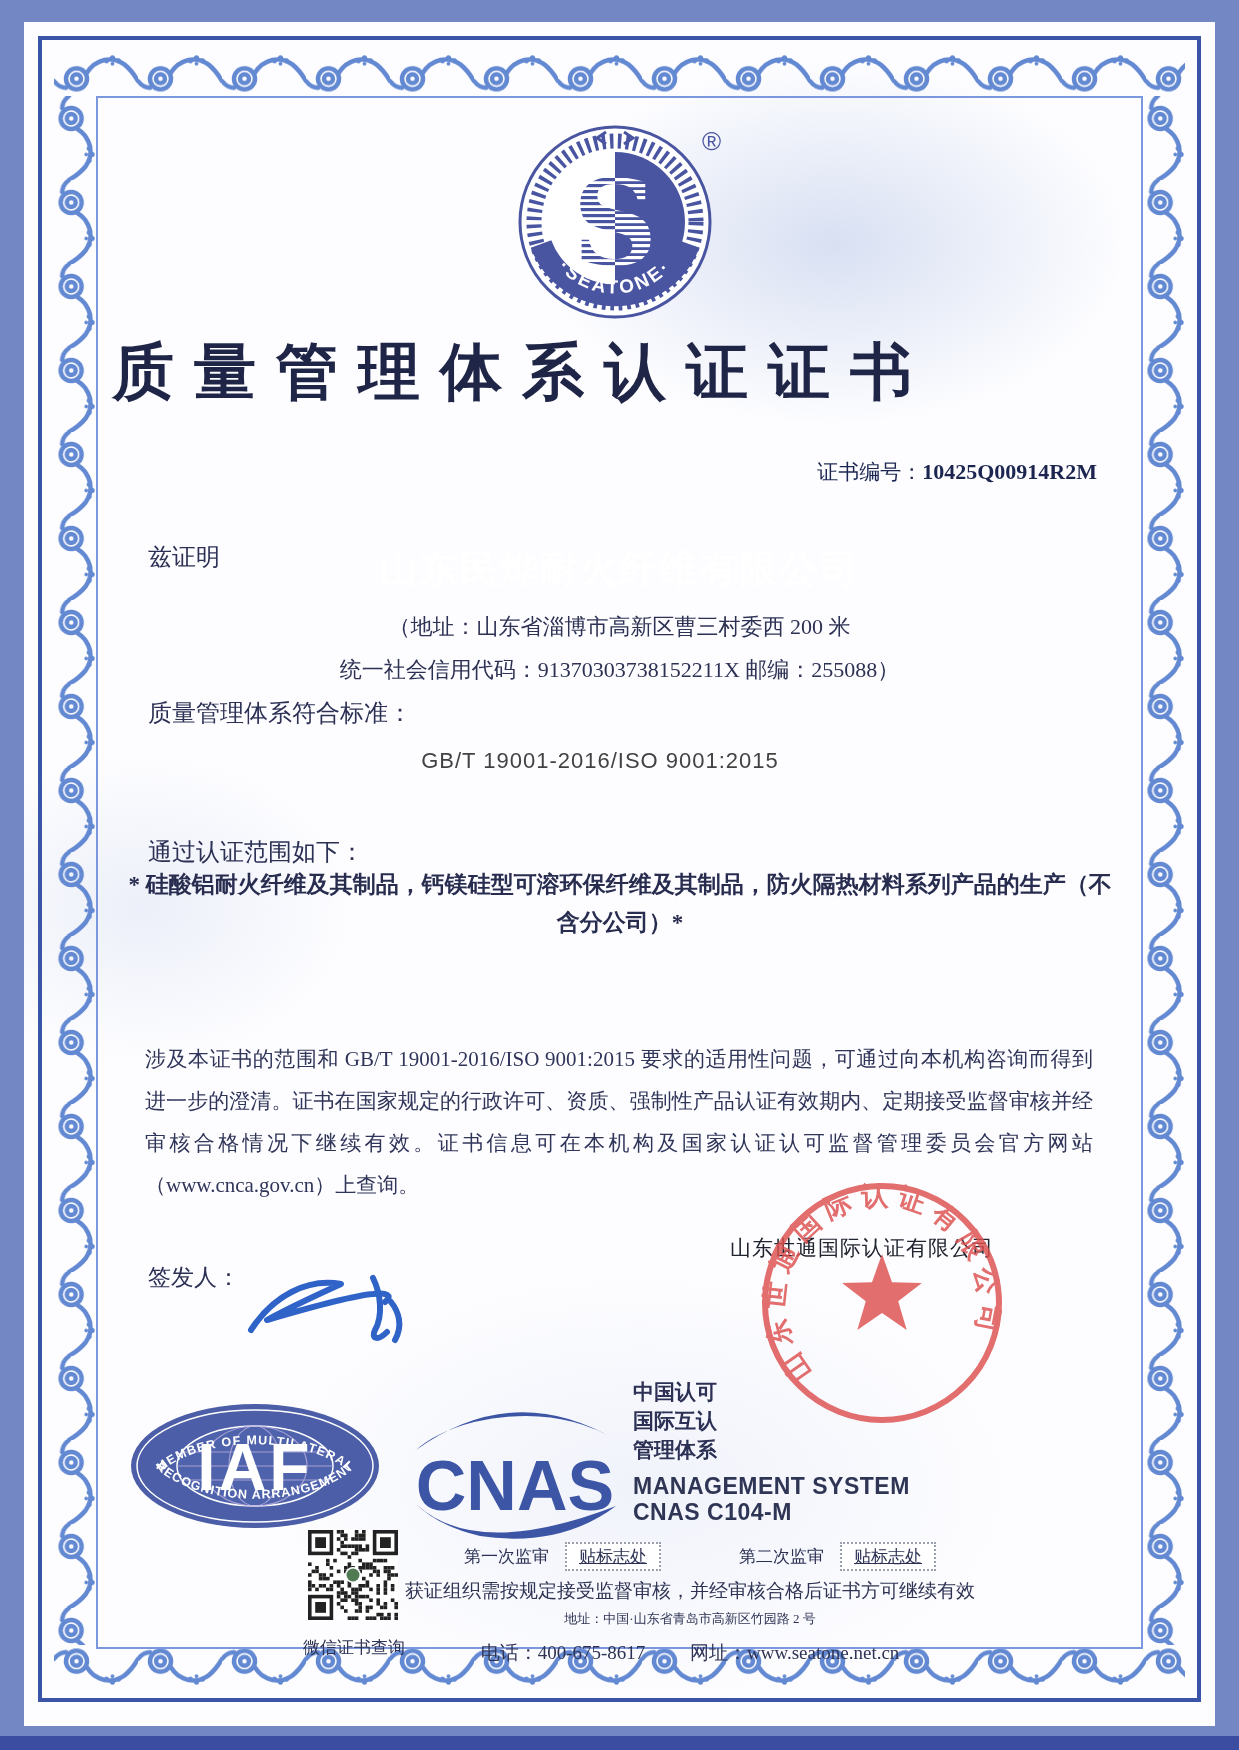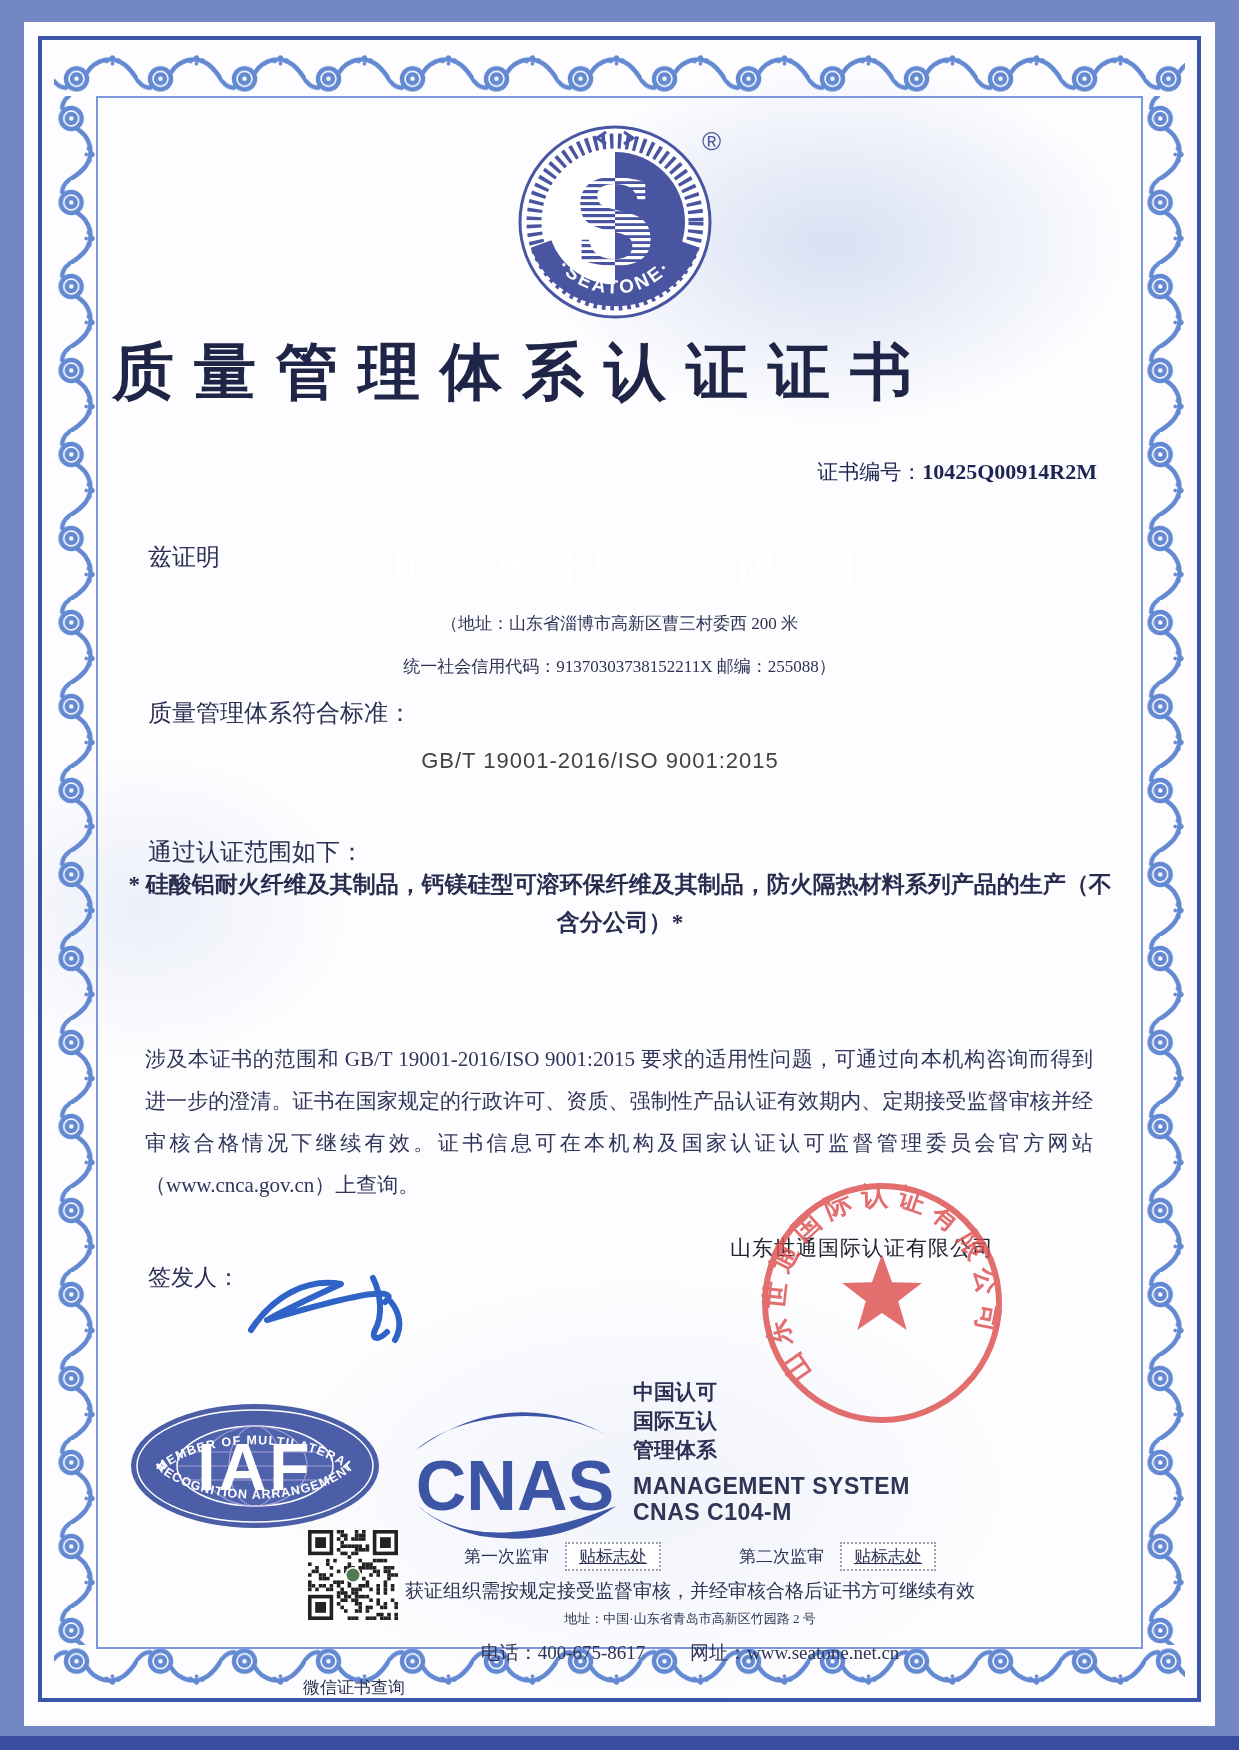--- a/index.html
+++ b/index.html
@@ -17,31 +17,31 @@
   .line-inner{left:96px;top:96px;width:1043px;height:1549px;border:2px solid #7b97dd;}
   .strip{position:absolute;display:block;}
   .strip-left,.strip-right{transform-origin:0 0;transform:rotate(90deg) translate(0,-42px);}
   .strip-bottom{transform:scaleY(-1);}
   .title{top:338px;left:0;width:1024px;text-align:center;font-size:62px;font-weight:600;
          letter-spacing:20px;padding-left:20px;box-sizing:border-box;color:#1f2547;line-height:1.1;}
   .certno{top:458px;right:142px;font-size:21px;color:#1b2550;white-space:nowrap;}
   .certno b{font-size:22px;font-family:"Liberation Serif",serif;}
   .certify{top:541px;left:148px;font-size:24px;}
   .company{top:544px;left:0;width:1239px;text-align:center;font-size:38px;font-weight:700;letter-spacing:2px;color:#ffffff;}
-  .addr{left:0;width:1239px;text-align:center;font-size:17px;color:#2d3254;}
+  .addr{left:0;width:1239px;text-align:center;font-size:22px;color:#2d3254;}
   .lab{left:148px;font-size:24px;}
   .stdval{top:748px;left:0;width:1200px;text-align:center;font-family:"Liberation Sans",sans-serif;
           font-size:22px;color:#424242;letter-spacing:1px;}
   .scope{top:866px;left:120px;width:1000px;text-align:center;font-size:23px;font-weight:600;line-height:38px;color:#282d50;}
   .legal{top:1038px;left:145px;width:948px;font-size:21px;line-height:42px;text-align:justify;color:#30355a;}
   .dates{top:1176px;left:145px;width:948px;display:flex;justify-content:space-between;font-size:21px;white-space:nowrap;}
   .signer{top:1262px;left:148px;font-size:23px;}
   .issuer{top:1234px;left:730px;font-size:21px;color:#20242f;letter-spacing:1px;}
   .stamp{left:757px;top:1178px;opacity:.82;pointer-events:none;}
-  .qrcap{left:283px;top:1636px;width:142px;text-align:center;font-size:17px;color:#2e3354;margin-top:40px;}
+  .qrcap{left:283px;top:1636px;width:142px;text-align:center;font-size:17px;color:#2e3354;}
   .cnas-text{left:633px;top:1378px;line-height:29px;font-size:21px;font-weight:700;color:#2b3054;}
   .cnas-text .en{font-family:"Liberation Sans",sans-serif;font-size:23px;line-height:26px;letter-spacing:.5px;color:#2f3554;}
   .cnas-text .en1{margin-top:8px;}
   .surv{left:420px;top:1542px;width:560px;display:flex;align-items:center;justify-content:center;
         font-size:17px;color:#2b3054;white-space:nowrap;}
   .survbox{border:2px dotted #9aa0b0;padding:1px 12px;margin-left:16px;background:#ffffff;text-decoration:underline;}
   .surv .gap{width:78px;}
   .fnote{left:300px;top:1578px;width:780px;text-align:center;font-size:19px;color:#2e3354;}
   .faddr{left:300px;top:1610px;width:780px;text-align:center;font-size:13px;color:#2e3354;}
   .fcontact{left:300px;top:1640px;width:780px;text-align:center;font-size:19px;color:#2e3354;}

